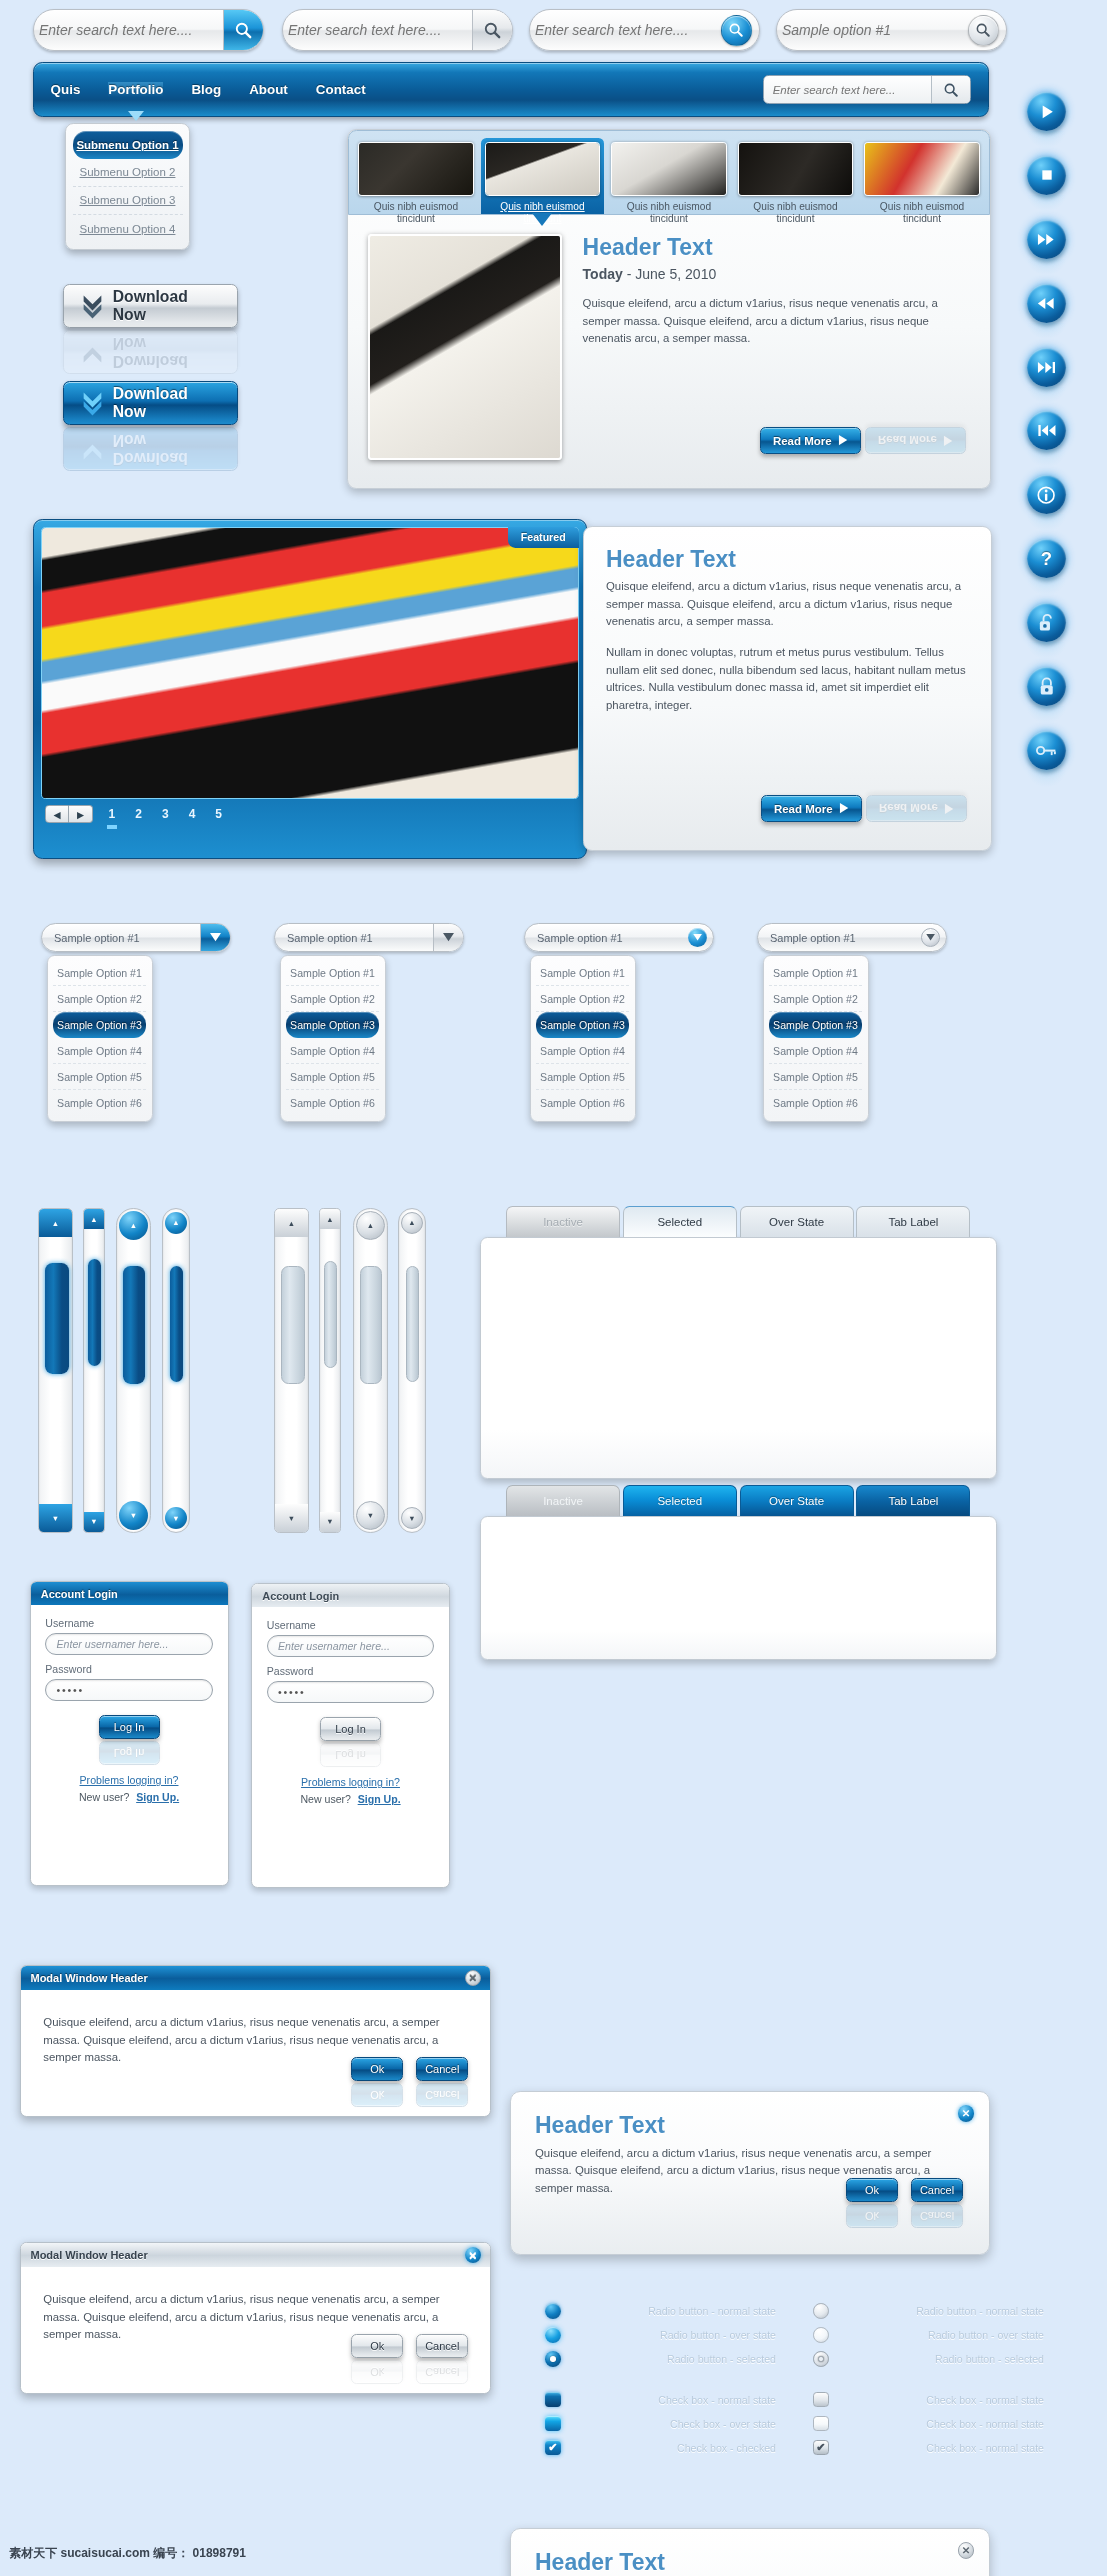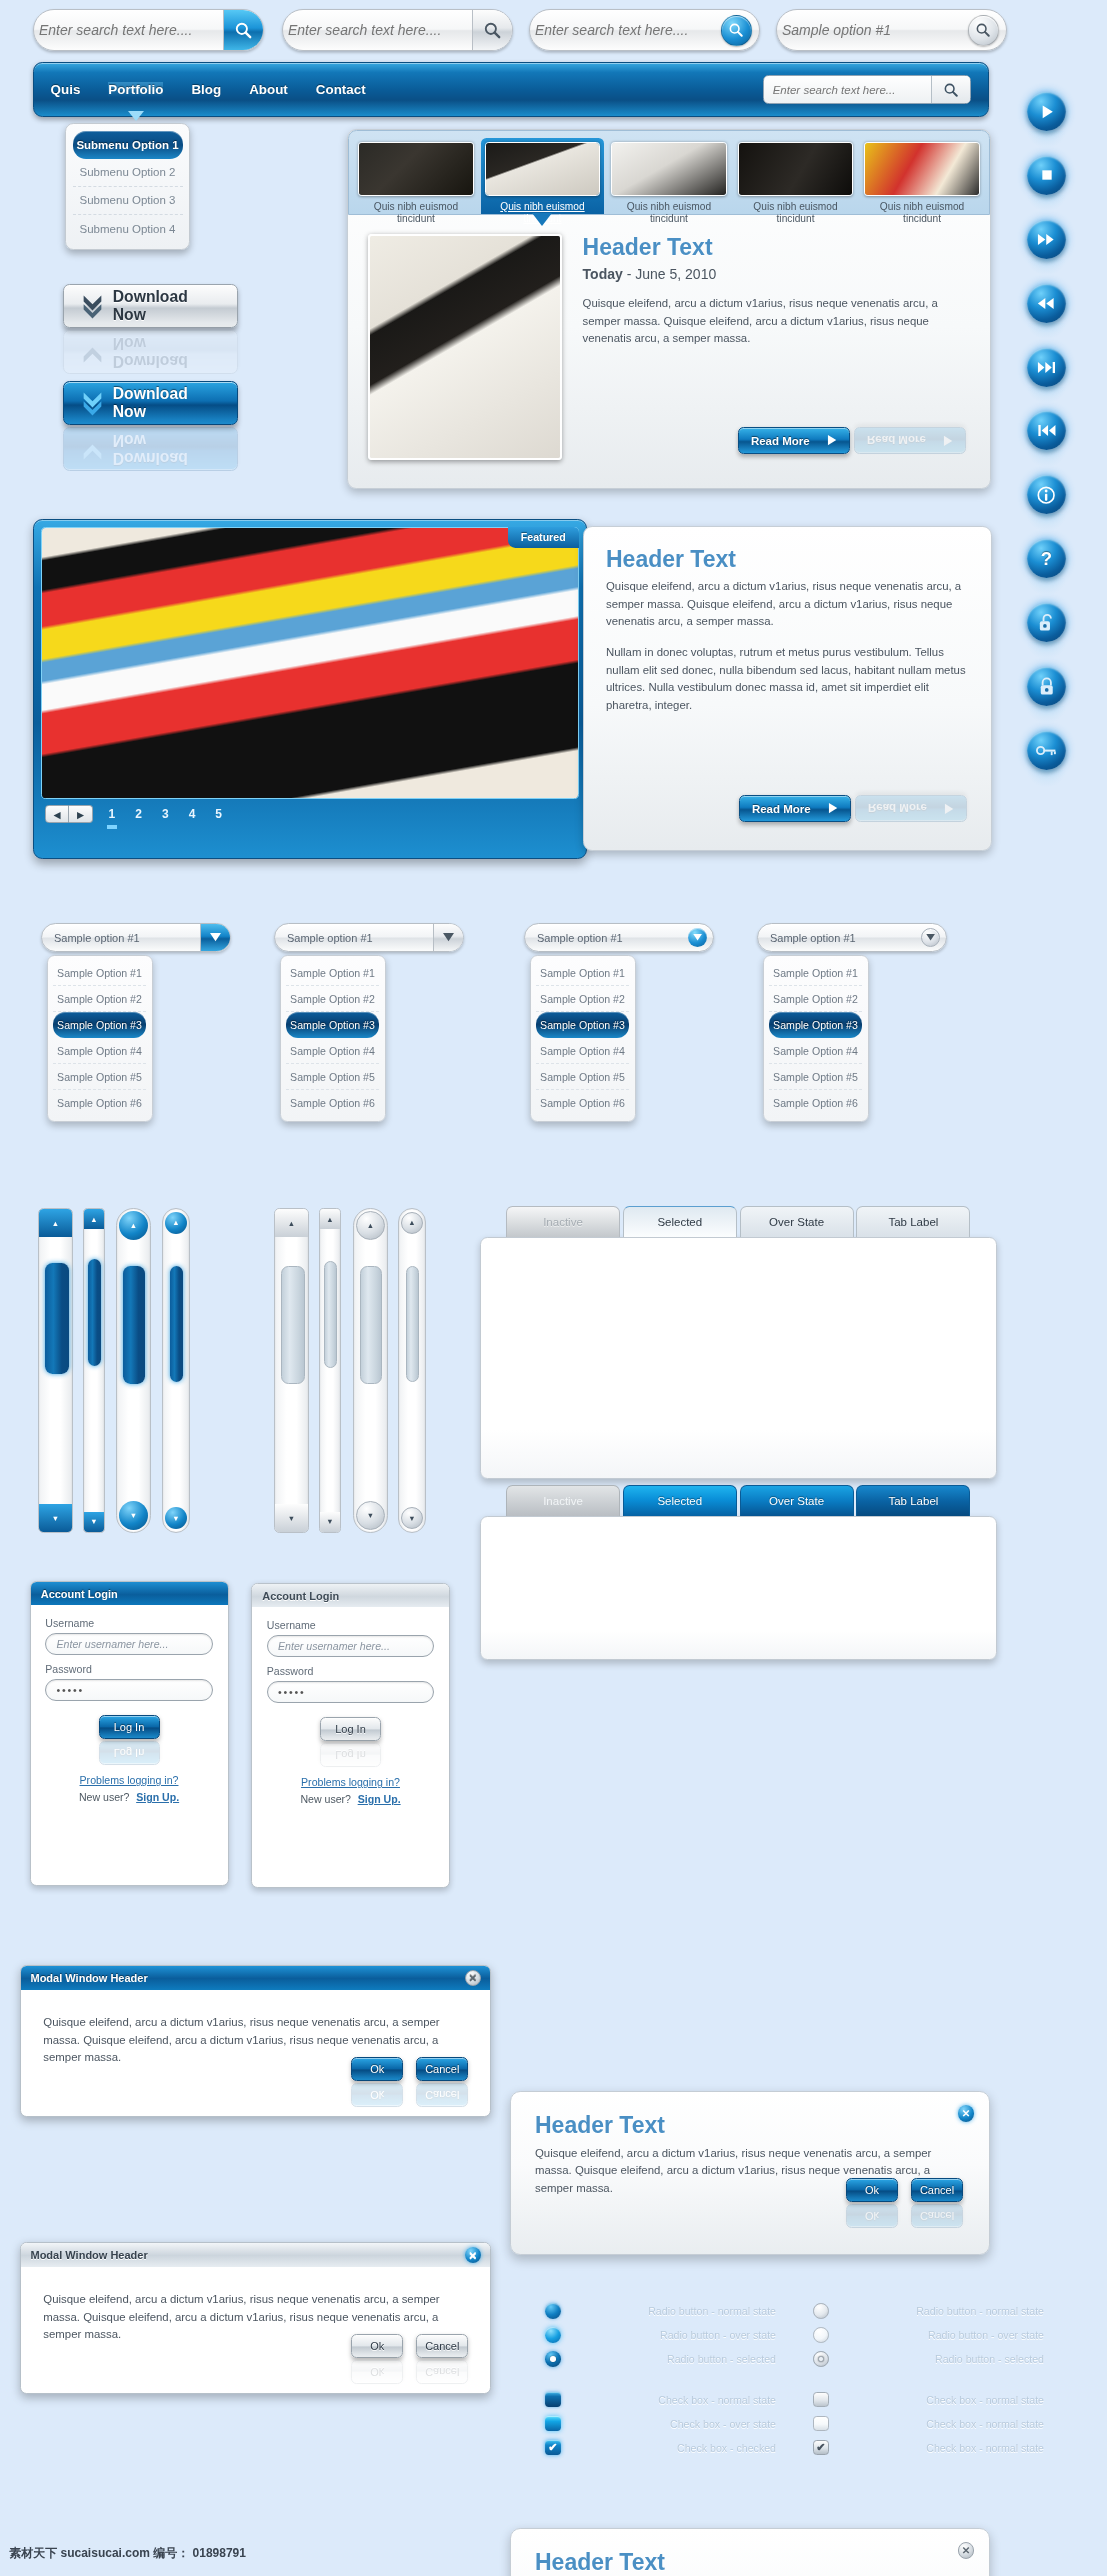--- a/index.html
+++ b/index.html
@@ -63,21 +63,21 @@
   .navsearch .sb{width:41px;height:100%;display:flex;align-items:center;justify-content:center;border-left:0.9px solid #b5bfc7;background:linear-gradient(180deg,#fdfdfd,#e3e8ec);}
 
   
   .submenu{
     background:linear-gradient(180deg,#fbfcfd,#eef1f4);
     border:0.9px solid #c3cad1;border-radius:8.3px;
     box-shadow:0 3.7px 7.4px rgba(0,0,0,.26);padding:6.5px;
   }
   .subitem{
     height:28px;display:flex;align-items:center;justify-content:center;
-    font-size:11.5px;color:#7c8894;border-bottom:0.9px dashed #d4dbe2;cursor:pointer;
+    font-size:11.5px;color:#7c8894;border-bottom:0.9px dashed #d4dbe2;cursor:pointer;text-decoration:underline;
   }
   .subitem:last-child{border-bottom:0;}
   .subitem.sel{
     background:linear-gradient(180deg,#0f5e9c 0%,#0a4c83 50%,#1c86c6 100%);
     color:#fff;font-weight:bold;border-radius:13px;border-bottom:0;
     text-shadow:0 -0.9px 0.9px rgba(0,0,0,.5);box-shadow:inset 0 0.9px 0 rgba(255,255,255,.35);
   }
 
   
   .dlbtn{
@@ -102,21 +102,21 @@
   .thumb.sel{background:linear-gradient(180deg,#2596d8,#0a62a4);}
   .thumb.sel .tcap{color:#fff;text-decoration:underline;}
   .thumb.sel::after{content:"";position:absolute;left:50%;bottom:-12px;transform:translateX(-50%);
      border-left:10.2px solid transparent;border-right:10.2px solid transparent;border-top:13px solid #1778bb;}
   .timg{height:54px;border:1.8px solid #fff;border-radius:3.7px;box-shadow:0 0.9px 2.8px rgba(0,0,0,.35);overflow:hidden;}
   .tcap{font-size:10.2px;color:#4a5763;line-height:1.25;margin-top:4.6px;}
 
   .hdrtext{color:#4a8fc4;font-size:23px;font-weight:bold;text-shadow:0 0.9px 0 #fff;margin:0 0 5.5px;}
   .bodytext{font-size:11.4px;color:#4b5560;line-height:1.55;}
   .readmore{
-    display:inline-flex;align-items:center;gap:17px;height:27px;padding:0 12px;border-radius:5.5px;
+    display:inline-flex;align-items:center;gap:6px;height:27px;padding:0 12px;border-radius:5.5px;
     background:linear-gradient(180deg,#36b2e8 0%,#0f7bc0 45%,#075690 55%,#2399da 100%);
     border:0.9px solid #0a4f84;color:#fff;font-size:11.5px;font-weight:bold;
     text-shadow:0 -0.9px 0.9px rgba(0,0,0,.5);box-shadow:0 2.8px 4.6px rgba(0,0,0,.28), inset 0 0.9px 0 rgba(255,255,255,.45);
     cursor:pointer;
   }
 
   
   .slider{
     background:linear-gradient(180deg,#36a9e4 0%,#0f72b4 20%,#0a5e9c 60%,#1d8fd0 100%);
     border-radius:9.2px;border:0.9px solid #0a4e82;padding:7.4px;

